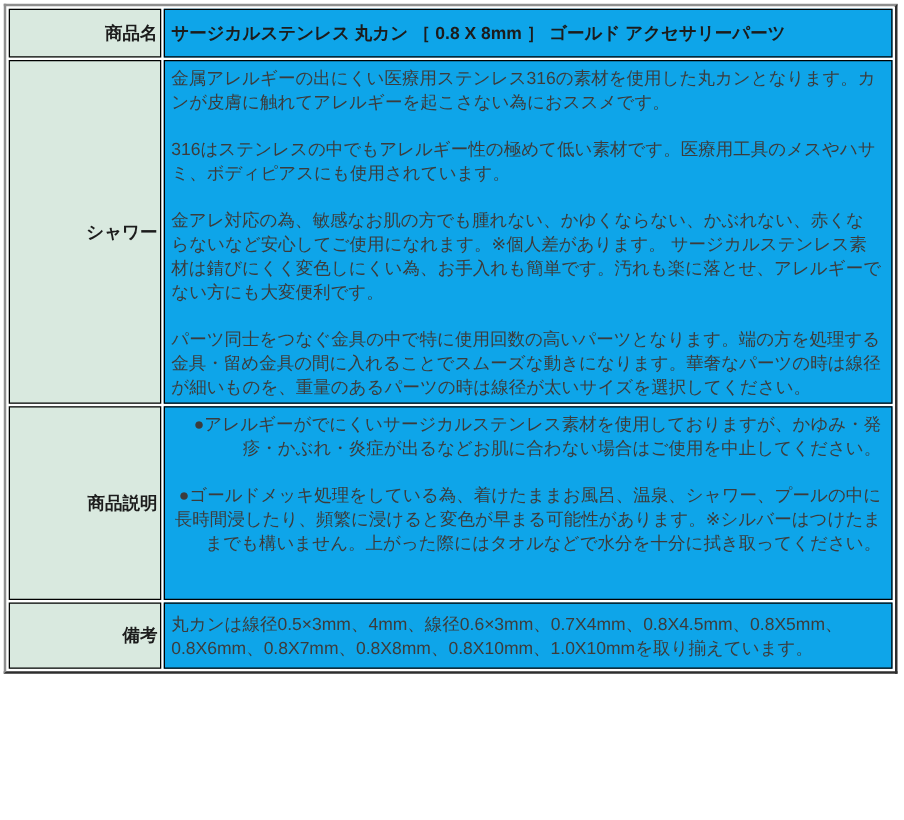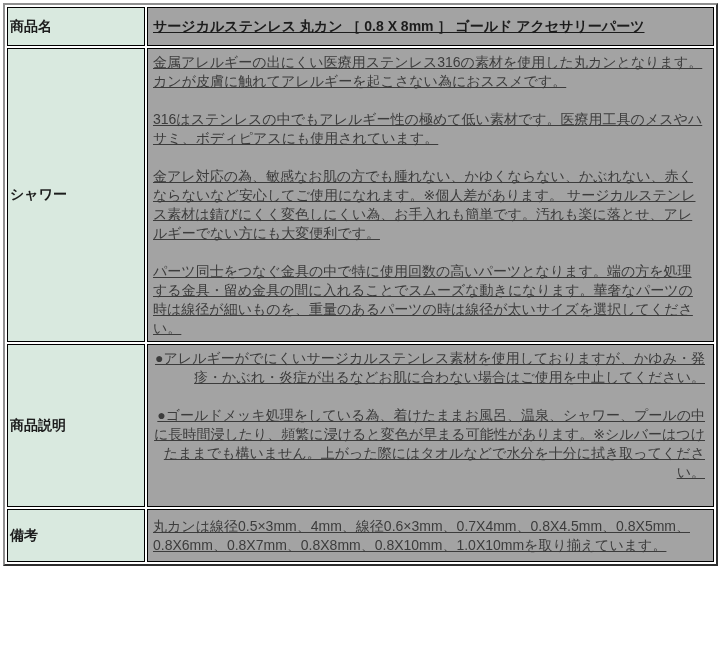--- a/index.html
+++ b/index.html
@@ -25,37 +25,36 @@
     border-left-color: #8f8f8f;
     border-right-color: #2e2e2e;
     border-bottom-color: #2e2e2e;
   }
   th.lbl, td.val {
     box-sizing: border-box;
     border: 1px solid #000000;
     font-size: 14px;
   }
   th.lbl {
-    width: 138px;
+    width: 122px;
     background: #d9e9df;
     color: #1c1c1c;
     font-weight: bold;
-    text-align: left;
+    text-align: right;
     vertical-align: middle;
     padding: 2px;
   }
   td.val {
-    background: #a3a3a3;
+    background: #0ea5e9;
     color: #3c3c3c;
     line-height: 19px;
     padding: 3px 8px 3px 5px;
     vertical-align: middle;
     white-space: pre-line;
     overflow: hidden;
-    text-decoration: underline;
   }
   tr.r-short th.lbl, tr.r-short td.val { height: 39px; }
   tr.r-desc  th.lbl, tr.r-desc  td.val { height: 263px; margin-left: 24px; }
   tr.r-note  th.lbl, tr.r-note  td.val { height: 155px; }
   tr.r-rem   th.lbl, tr.r-rem   td.val { height: 53px; }
   tr.r-desc td.val, tr.r-note td.val {
     vertical-align: top;
     padding-top: 4px;
   }
   tr.r-note td.val { padding-bottom: 24px; text-align: right; }

